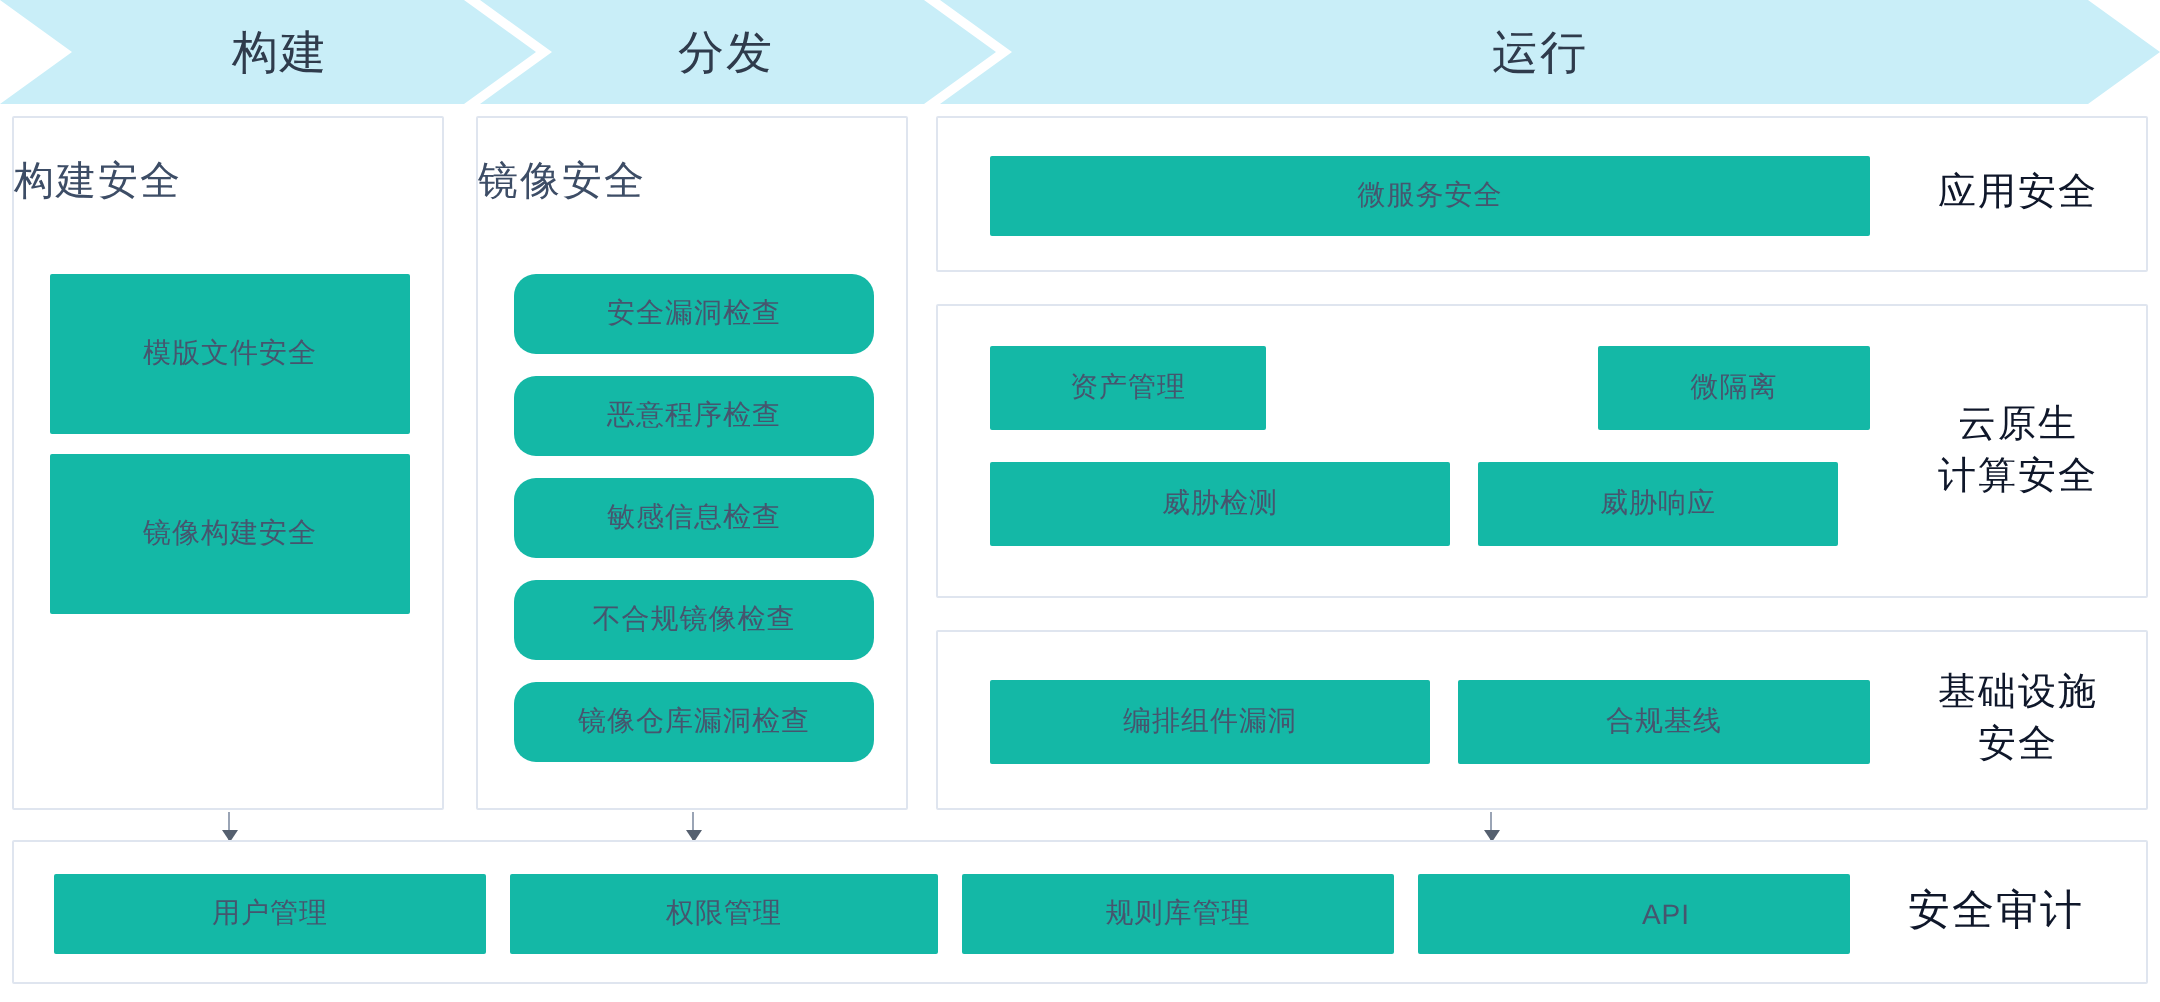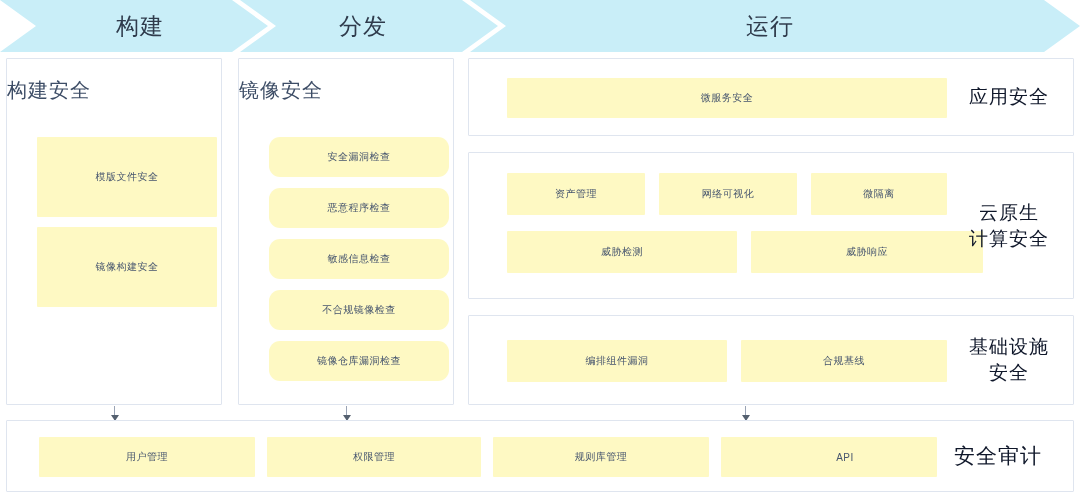--- a/index.html
+++ b/index.html
@@ -60,30 +60,29 @@
   }
   .panel-title {
     text-align: left;
     font-size: 20px;
     color: #3d4d66;
     letter-spacing: 1px;
     margin-top: 18px;
   }
 
   .chip {
-    background: #fef9c3;
+    background: #14b8a6;
     color: #46556e;
-    font-size: 10px;
+    font-size: 14px;
     display: flex;
     align-items: center;
     justify-content: center;
     box-sizing: border-box;
     letter-spacing: 0.5px;
     border-radius: 1px;
-    margin-left: 12px;
   }
 
   
   #col-build { left: 6px; top: 58px; width: 216px; height: 347px; }
   #col-build .chip { position: absolute; left: 18px; width: 180px; }
   #chip-template-file { top: 78px;  height: 80px; }
   #chip-image-build   { top: 168px; height: 80px; }
 
   
   #col-image { left: 238px; top: 58px; width: 216px; height: 347px; }
@@ -121,21 +120,21 @@
     color: #0f172a;
     letter-spacing: 1px;
   }
 
   #panel-app .chip   { position: absolute; left: 14px; top: 19px; width: 440px; height: 40px; }
   #panel-cloud .chip { position: absolute; }
   #cn-asset    { left: 14px;  top: 20px; width: 138px; height: 42px; }
   #cn-netviz   { left: 166px; top: 20px; width: 138px; height: 42px; }
   #cn-microseg { left: 318px; top: 20px; width: 136px; height: 42px; }
   #cn-threat-detect  { left: 14px;  top: 78px; width: 230px; height: 42px; }
-  #cn-threat-respond { left: 258px; top: 78px; width: 232px; height: 42px; }
+  #cn-threat-respond { left: 258px; top: 78px; width: 180px; height: 42px; }
 
   #panel-infra .chip { position: absolute; top: 24px; height: 42px; }
   #if-orchestration { left: 14px;  width: 220px; }
   #if-baseline      { left: 248px; width: 206px; }
 
   
   #panel-audit { left: 6px; top: 420px; width: 1068px; height: 72px; }
   #panel-audit .chip { position: absolute; top: 16px; height: 40px; text-align: center; }
   #au-user  { left: 20px;  width: 216px; }
   #au-perm  { left: 248px; width: 214px; }
@@ -205,21 +204,20 @@
   <div class="panel" id="panel-app">
     <div class="panel-inner">
       <div class="chip">微服务安全</div>
       <div class="side-label">应用安全</div>
     </div>
   </div>
 
   <div class="panel" id="panel-cloud">
     <div class="panel-inner">
       <div class="chip" id="cn-asset">资产管理</div>
-      <div class="chip" id="cn-netviz">网络可视化</div>
       <div class="chip" id="cn-microseg">微隔离</div>
       <div class="chip" id="cn-threat-detect">威胁检测</div>
       <div class="chip" id="cn-threat-respond">威胁响应</div>
       <div class="side-label">
         <span>
           <span>云原生</span><br>
           <span>计算安全</span>
         </span>
       </div>
     </div>

